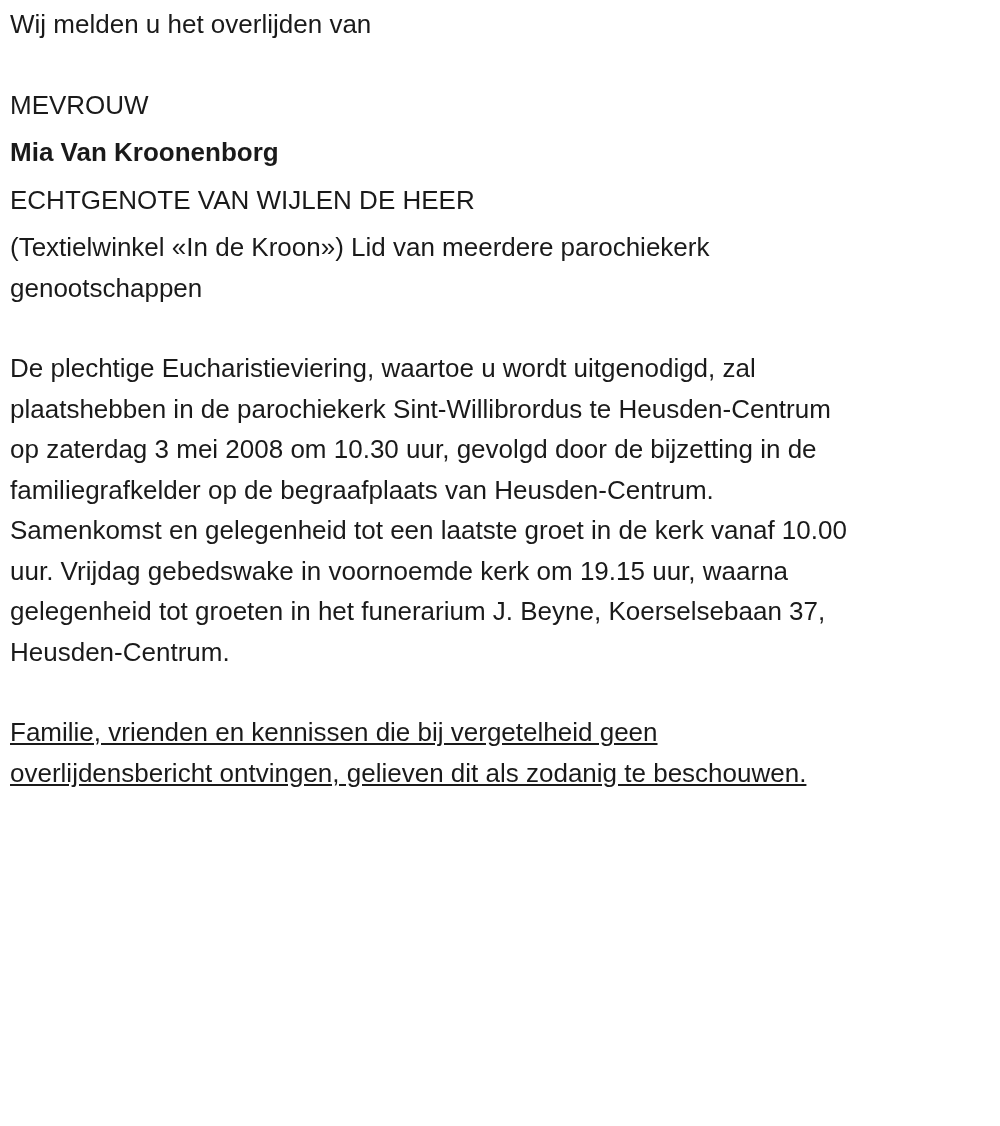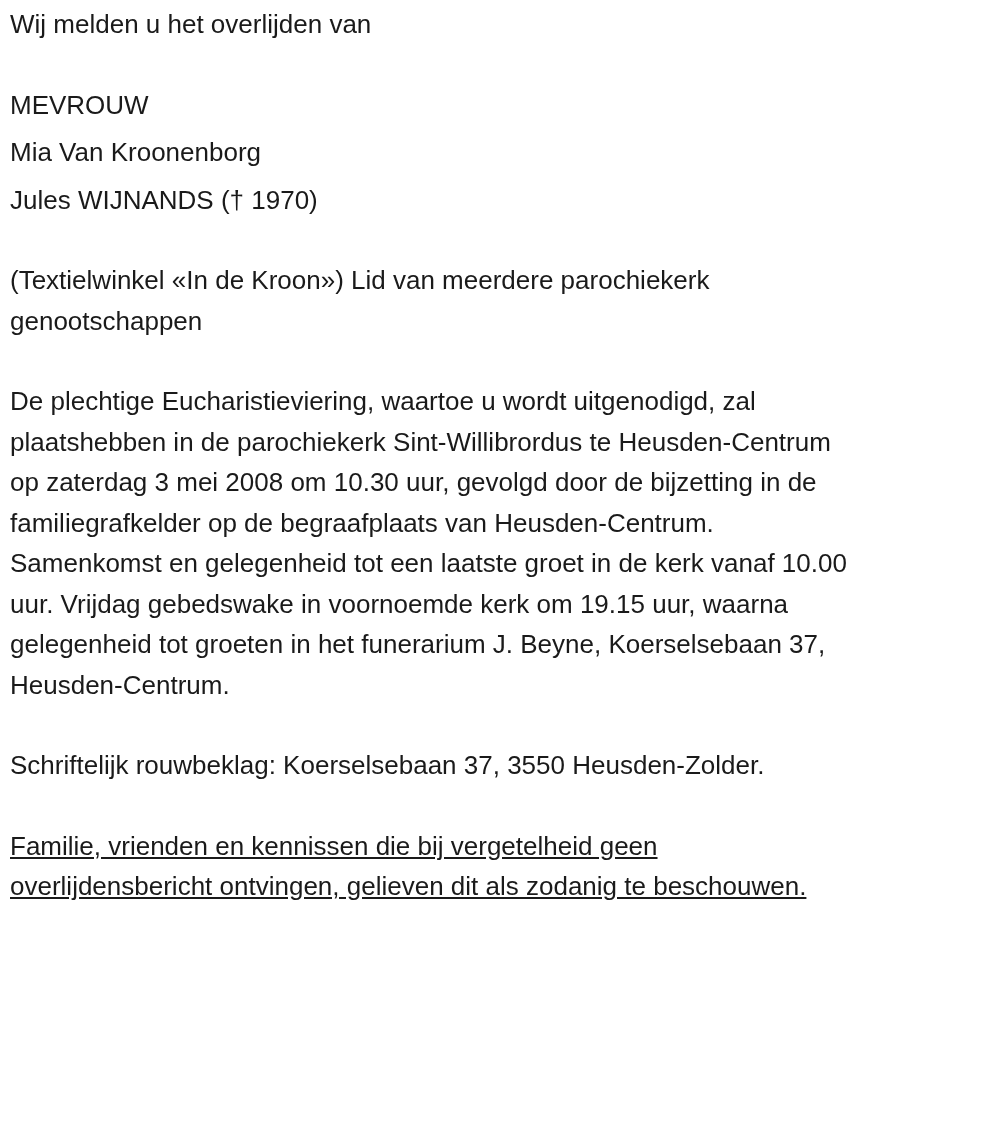--- a/index.html
+++ b/index.html
@@ -24,50 +24,49 @@
     text-align: left;
   }
   main.obituary p {
     margin: 0 0 40px 0;
     white-space: pre;        
   }
   main.obituary p.tight {
     margin-bottom: 7px;      
   }
   main.obituary p.bold {
-    font-weight: 400;
+    font-weight: 700;
   }
   main.obituary p.last {
     margin-bottom: 0;
     text-decoration: underline;
   }
 </style>
 </head>
 <body>
 
 <main class="obituary">
   <p class="par">Wij melden u het overlijden van</p>
 
   <p class="par tight">MEVROUW</p>
 
   <p class="par tight bold">Mia Van Kroonenborg</p>
 
+  <p class="par tight">ECHTGENOTE VAN WIJLEN DE HEER</p>
 
-  <p class="par">Jules WIJNANDS († 1970)</p>
 
   <p class="par">(Textielwinkel «In de Kroon») Lid van meerdere parochiekerk
 genootschappen</p>
 
 
   <p class="par">De plechtige Eucharistieviering, waartoe u wordt uitgenodigd, zal
 plaatshebben in de parochiekerk Sint-Willibrordus te Heusden-Centrum
 op zaterdag 3 mei 2008 om 10.30 uur, gevolgd door de bijzetting in de
 familiegrafkelder op de begraafplaats van Heusden-Centrum.
 Samenkomst en gelegenheid tot een laatste groet in de kerk vanaf 10.00
 uur. Vrijdag gebedswake in voornoemde kerk om 19.15 uur, waarna
 gelegenheid tot groeten in het funerarium J. Beyne, Koerselsebaan 37,
 Heusden-Centrum.</p>
 
-  <p class="par">Schriftelijk rouwbeklag: Koerselsebaan 37, 3550 Heusden-Zolder.</p>
 
   <p class="par last">Familie, vrienden en kennissen die bij vergetelheid geen
 overlijdensbericht ontvingen, gelieven dit als zodanig te beschouwen.</p>
 </main>
 
 </body></html>

